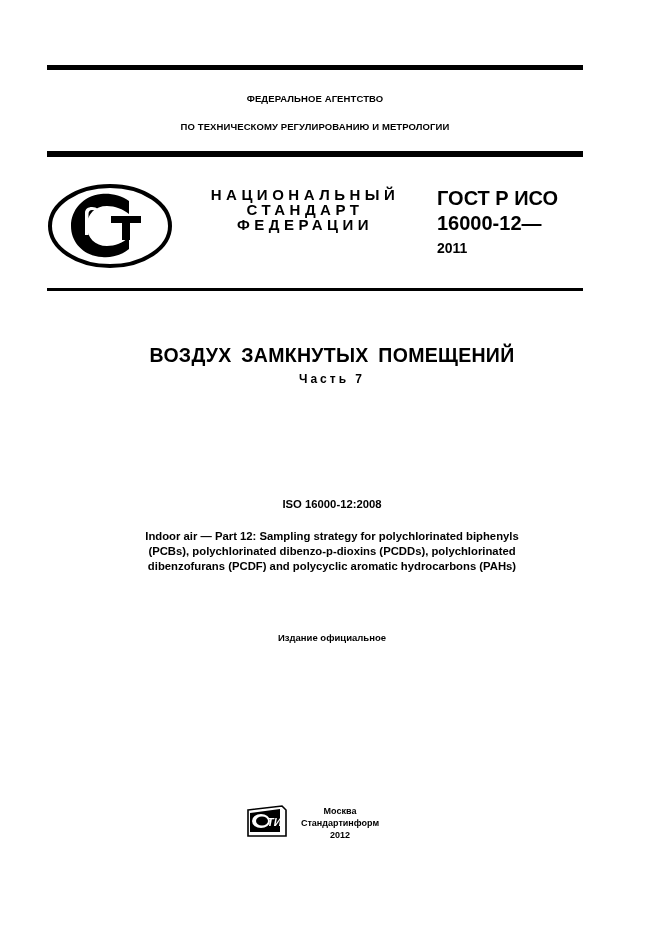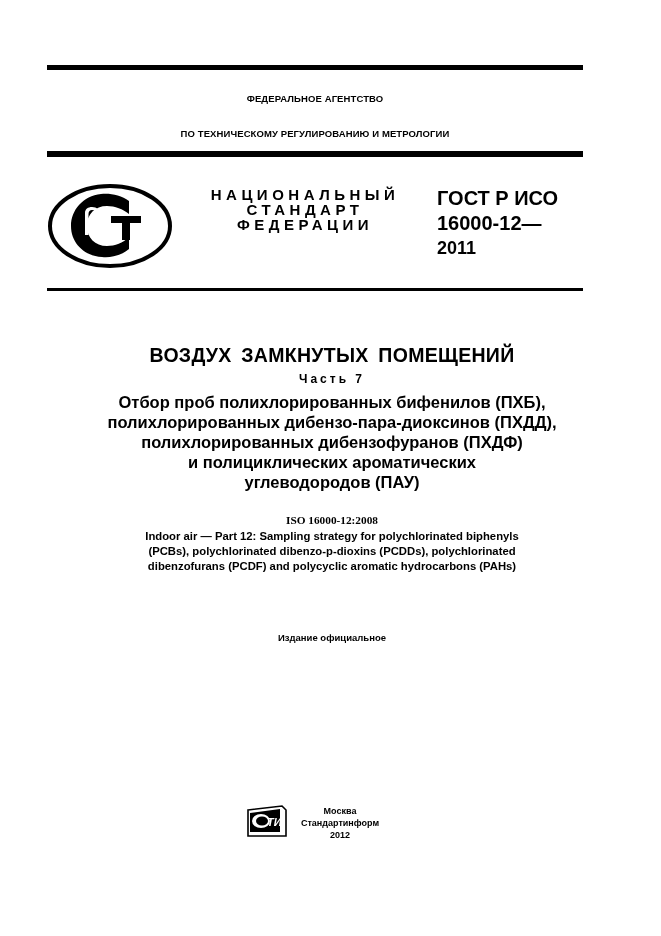--- a/index.html
+++ b/index.html
@@ -34,21 +34,21 @@
     .agency {
       position: absolute;
       left: 47px;
       width: 536px;
       text-align: center;
       font-weight: bold;
       font-size: 9.5px;
       letter-spacing: 0.1px;
     }
     .agency-line1 { top: 93px; }
-    .agency-line2 { top: 121px; margin-top: 7px; }
+    .agency-line2 { top: 121px; }
 
     .logo {
       position: absolute;
       left: 47px;
       top: 183px;
       width: 126px;
       height: 86px;
     }
 
     .national {
@@ -64,21 +64,21 @@
     }
 
     .gost {
       position: absolute;
       left: 437px;
       top: 186px;
       font-weight: bold;
       font-size: 20px;
       line-height: 25px;
     }
-    .gost .line3 { font-size: 18px; }
+    .gost .line3 { font-size: 14px; }
 
     .title-block {
       position: absolute;
       left: 47px;
       width: 570px;
       text-align: center;
       font-weight: bold;
     }
     .main-title {
       top: 344px;
@@ -99,21 +99,21 @@
 
     .iso {
       position: absolute;
       left: 47px;
       width: 570px;
       text-align: center;
       font-weight: bold;
       font-size: 11.3px;
       line-height: 15px;
     }
-    .iso-number { top: 513px; font-family: Liberation Serif, serif; }
+    .iso-number { top: 497px; }
     .iso-desc { top: 529px; }
 
     .edition {
       position: absolute;
       left: 47px;
       width: 570px;
       top: 632px;
       text-align: center;
       font-weight: bold;
       font-size: 9.5px;
@@ -169,27 +169,20 @@
   <div class="gost">
     <div>ГОСТ Р ИСО</div>
     <div>16000-12—</div>
     <div class="line3">2011</div>
   </div>
 
   <div class="rule rule-bottom"></div>
 
   <div class="title-block main-title">ВОЗДУХ ЗАМКНУТЫХ ПОМЕЩЕНИЙ</div>
   <div class="title-block part">Часть 7</div>
-  <div class="title-block subtitle">
-    <div>Отбор проб полихлорированных бифенилов (ПХБ),</div>
-    <div>полихлорированных дибензо-пара-диоксинов (ПХДД),</div>
-    <div>полихлорированных дибензофуранов (ПХДФ)</div>
-    <div>и полициклических ароматических</div>
-    <div>углеводородов (ПАУ)</div>
-  </div>
 
   <div class="iso iso-number">ISO 16000-12:2008</div>
   <div class="iso iso-desc">
     <div>Indoor air — Part 12: Sampling strategy for polychlorinated biphenyls</div>
     <div>(PCBs), polychlorinated dibenzo-p-dioxins (PCDDs), polychlorinated</div>
     <div>dibenzofurans (PCDF) and polycyclic aromatic hydrocarbons (PAHs)</div>
   </div>
 
   <div class="edition">Издание официальное</div>
 

